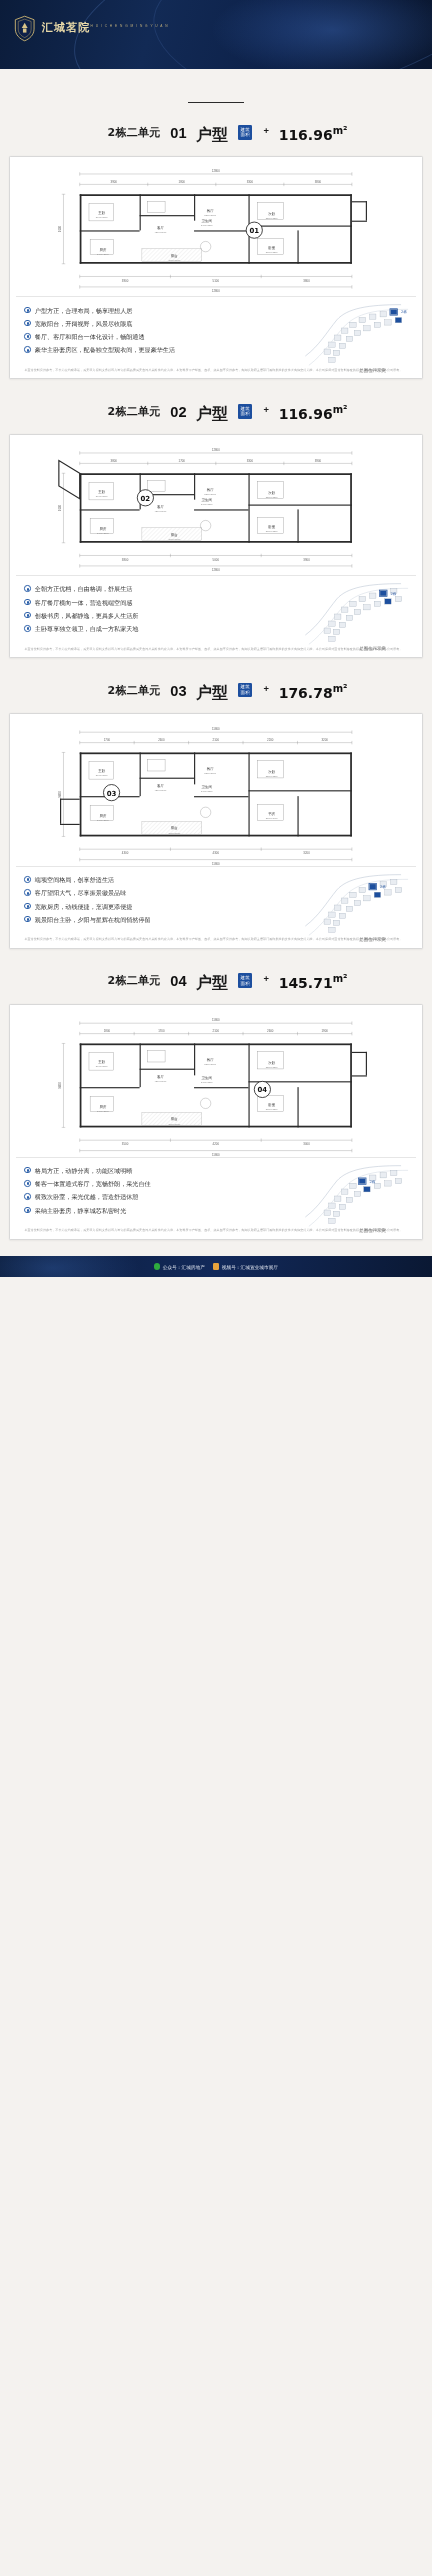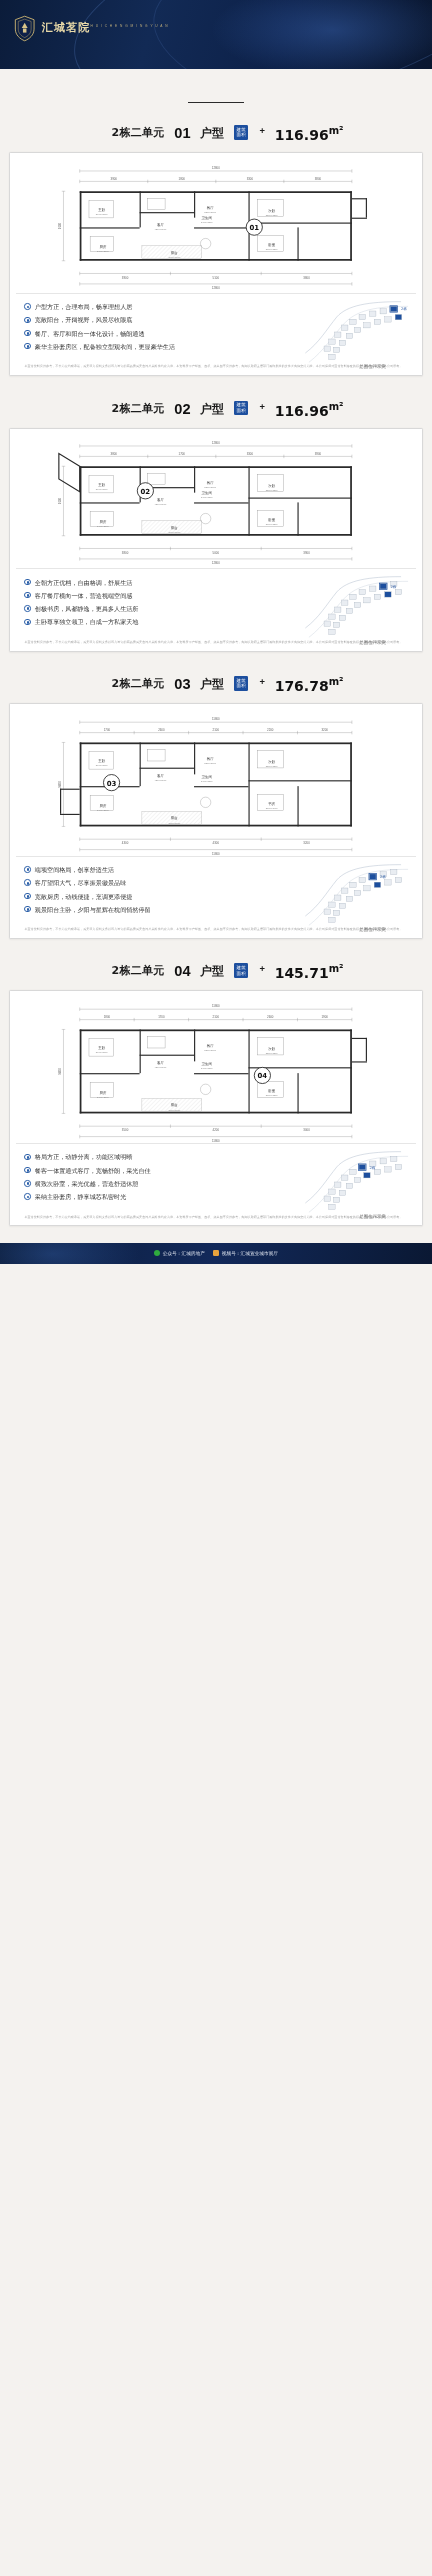--- a/index.html
+++ b/index.html
@@ -80,21 +80,21 @@
     display: flex; align-items: flex-start; justify-content: center;
     gap: 9px; padding: 18.7px 0 9.4px; margin-left: 23px;
   }
   .sec-unit {
     font-size: 11px; font-weight: bold; color: #1c1c1c;
     font-family: "DejaVu Sans", sans-serif; letter-spacing: 0.3px;
   }
   .sec-no {
     font-size: 14.6px; font-weight: bold; color: #111; padding: 0 0.6px;
   }
-  .sec-hx { font-size: 12px; font-weight: bold; color: #1c1c1c; }
+  .sec-hx { font-size: 16px; font-weight: bold; color: #1c1c1c; }
   .sec-badge {
     display: inline-flex; flex-direction: column; align-items: center;
     justify-content: center;
     background: #1d4f9e; color: #fff;
     font-size: 4.4px; line-height: 1.25;
     padding: 1.8px 2.3px; border-radius: 1.2px; margin: 0 2.3px 1.8px 1.2px;
     letter-spacing: 0.3px;
   }
   .sec-plus { font-size: 9.4px; font-weight: bold; color: #1c1c1c; margin: 0 0.6px 1.2px 0; }
   .sec-area {

